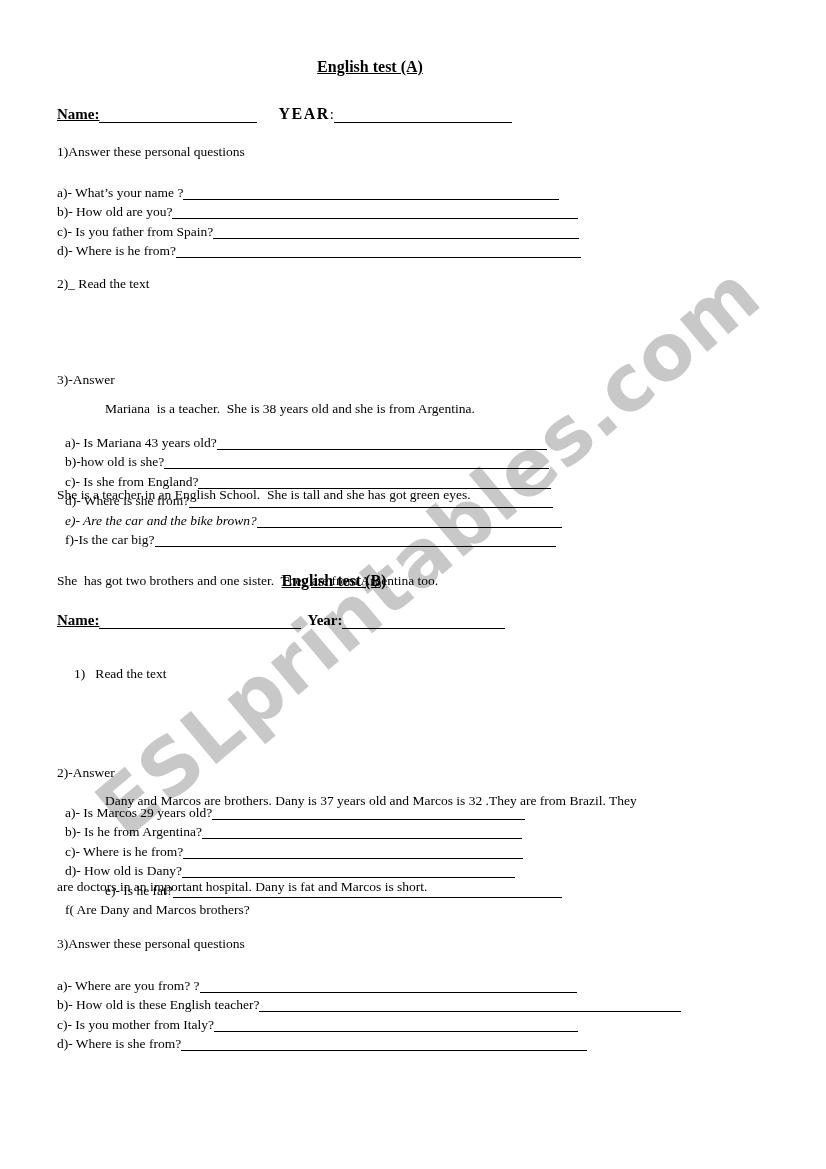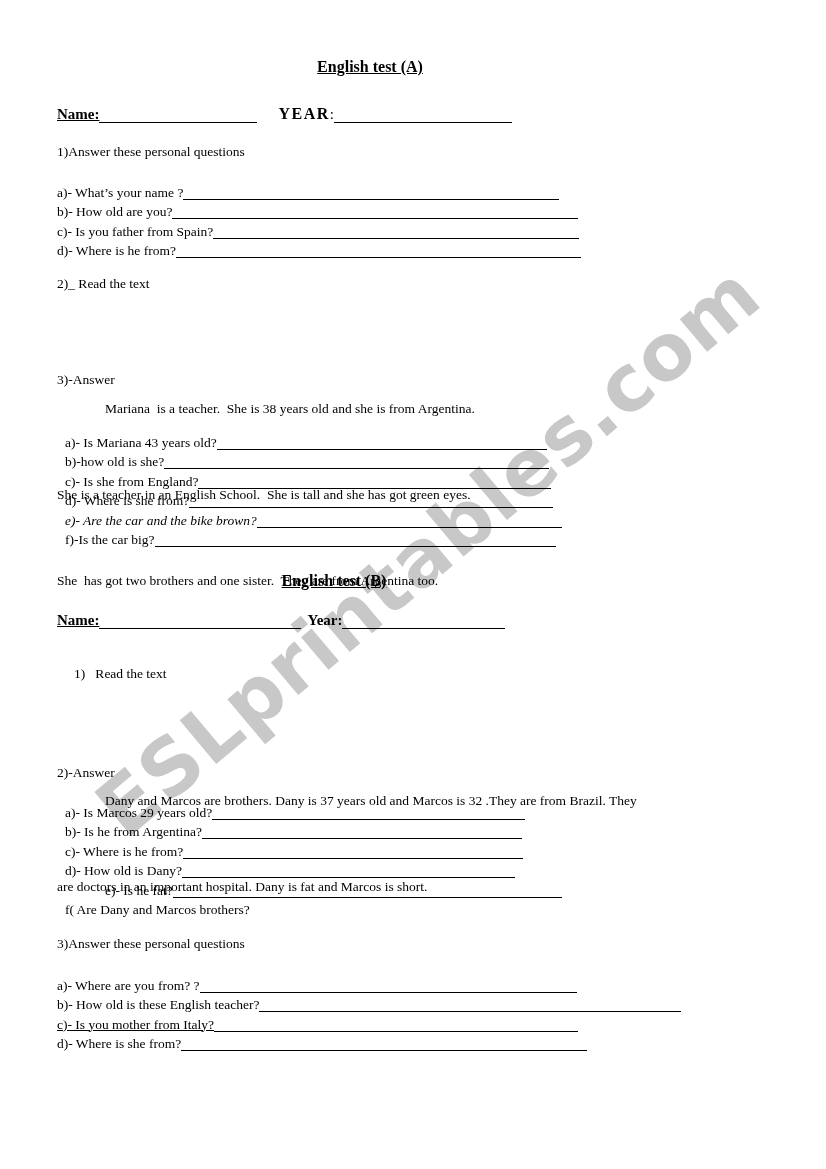--- a/index.html
+++ b/index.html
@@ -93,21 +93,21 @@
 
   #q2b div.qrow:nth-of-type(1){width:460px;}
   #q2b div.qrow:nth-of-type(2){width:457px;}
   #q2b div.qrow:nth-of-type(3){width:458px;}
   #q2b div.qrow:nth-of-type(4){width:450px;}
   #q2b div.qrow:nth-of-type(5){width:457px;padding-left:40px;}
   #q2b div.qrow:nth-of-type(6){width:500px;}
 
   #q3b div.qrow:nth-of-type(1){width:520px;}
   #q3b div.qrow:nth-of-type(2){width:624px;}
-  #q3b div.qrow:nth-of-type(3){width:521px;text-decoration:underline;}
+  #q3b div.qrow:nth-of-type(3){width:521px;}
   #q3b div.qrow:nth-of-type(4){width:530px;}
 </style>
 </head>
 <body>
 
 <div class="page">
 
   <div class="watermark" style="color: rgb(200, 200, 200);">ESLprintables.com</div>
 
   <div class="content">

